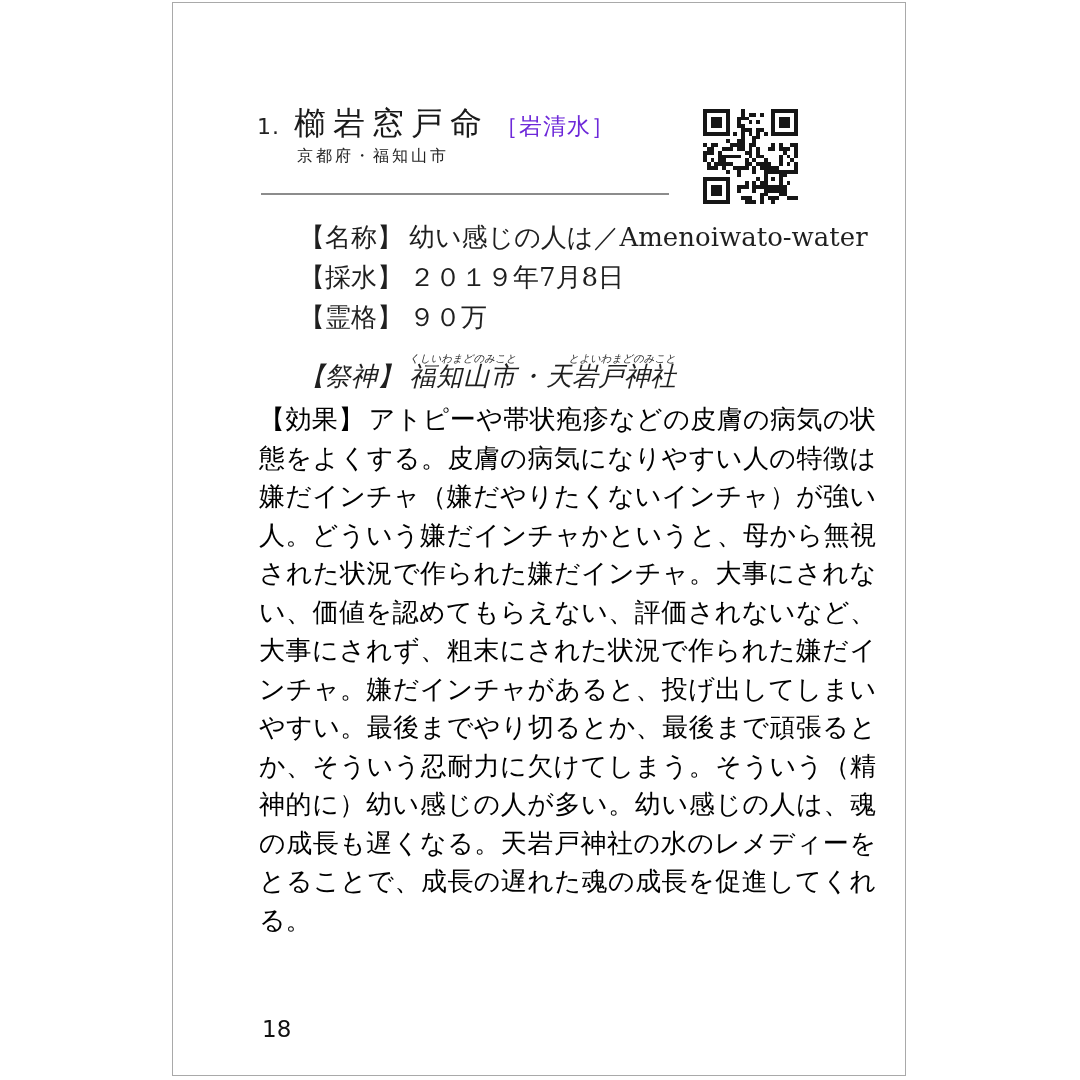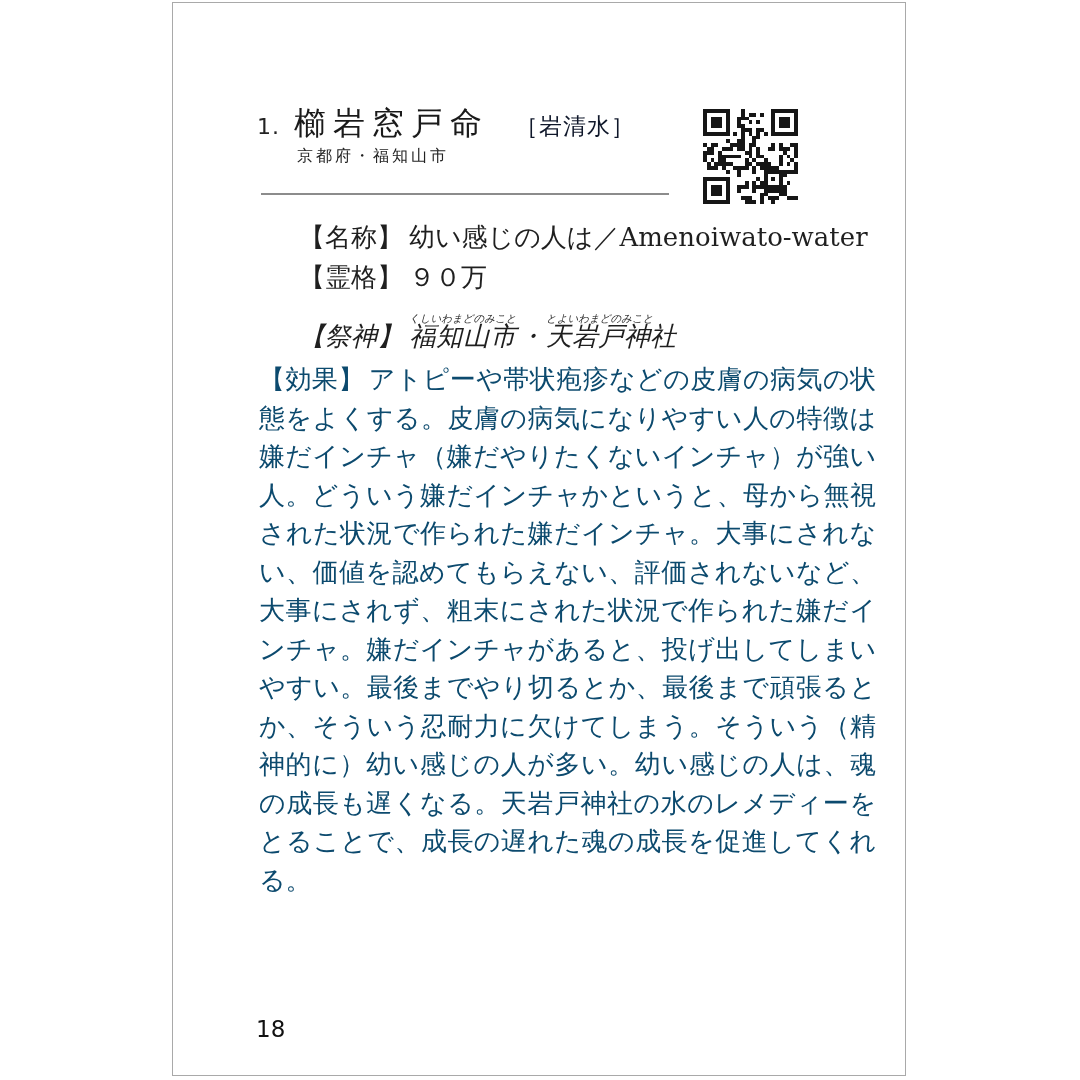--- a/index.html
+++ b/index.html
@@ -15,46 +15,46 @@
     box-sizing:border-box;border:1.5px solid #a9a9a9;background:#ffffff;
   }
   
   .title-row{
     position:absolute;left:84px;top:99px;
     display:flex;align-items:baseline;white-space:nowrap;
     font-family:"DejaVu Sans","Liberation Sans",sans-serif;
   }
   .idx{font-size:22px;letter-spacing:1px;margin-right:14px;color:#222;}
   .title{font-size:32px;font-weight:500;letter-spacing:7px;margin:0;color:#1a1a1a;}
-  .suffix{font-size:23px;letter-spacing:1px;margin-left:26px;color:#0f172a;}
+  .suffix{font-size:23px;letter-spacing:1px;margin-left:6px;color:#6d28d9;}
   .location{
     position:absolute;left:124px;top:143px;
     font-family:"DejaVu Sans","Liberation Sans",sans-serif;
     font-size:16px;letter-spacing:3px;color:#222;
   }
   .rule{position:absolute;left:88px;top:190px;width:408px;height:1.5px;background:#8c8c8c;}
   .qr{position:absolute;left:530px;top:106px;width:95px;height:95px;}
   .qr svg{display:block;width:95px;height:95px;}
   
   main{position:absolute;left:86px;top:221px;width:617px;}
   .row{font-size:26px;line-height:27px;margin-bottom:13px;white-space:nowrap;color:#1f1f1f;}
   .row .label{margin-right:6px;margin-left:40px;}
   .row.deity{height:46px;display:flex;align-items:flex-end;margin-bottom:10px;font-style:italic;}
   .row.deity .label{align-self:flex-end;}
   ruby{ruby-position:over;}
-  rt{font-size:10.5px;letter-spacing:0;color:#2a2a2a;text-align:left;}
+  rt{font-size:10.5px;letter-spacing:0;color:#2a2a2a;text-align:right;}
   .sep{margin:0 2px;}
   .effect{
     margin:6px 0 0 0;font-size:26px;line-height:38.5px;
-    text-align:justify;text-justify:inter-ideograph;color:#0c4a6e;
+    text-align:justify;text-justify:inter-ideograph;color:#000000;
   }
   .effect .label{margin-right:4px;}
   
   .pagenum{
-    position:absolute;left:83px;top:1013px;
+    position:absolute;left:89px;top:1013px;
     font-family:"DejaVu Sans","Liberation Sans",sans-serif;
     font-size:23px;color:#111;
   }
 </style>
 </head>
 <body>
 
 <div class="page">
 
   <header>
@@ -353,20 +353,23 @@
         </svg>
     </div>
   </header>
 
   <main>
 
     <div class="row">
       <span class="label">【名称】</span><span>幼い感じの人は／Amenoiwato-water</span>
     </div>
 
+    <div class="row">
+      <span class="label">【採水】</span><span>２０１９年7月8日</span>
+    </div>
 
     <div class="row">
       <span class="label">【霊格】</span><span>９０万</span>
     </div>
 
     <div class="row deity">
       <span class="label">【祭神】</span>
       <span>
         <ruby><span>福知山市</span><rt>くしいわまどのみこと</rt></ruby><span class="sep">・</span><ruby><span>天岩戸神社</span><rt>とよいわまどのみこと</rt></ruby>
       </span>

